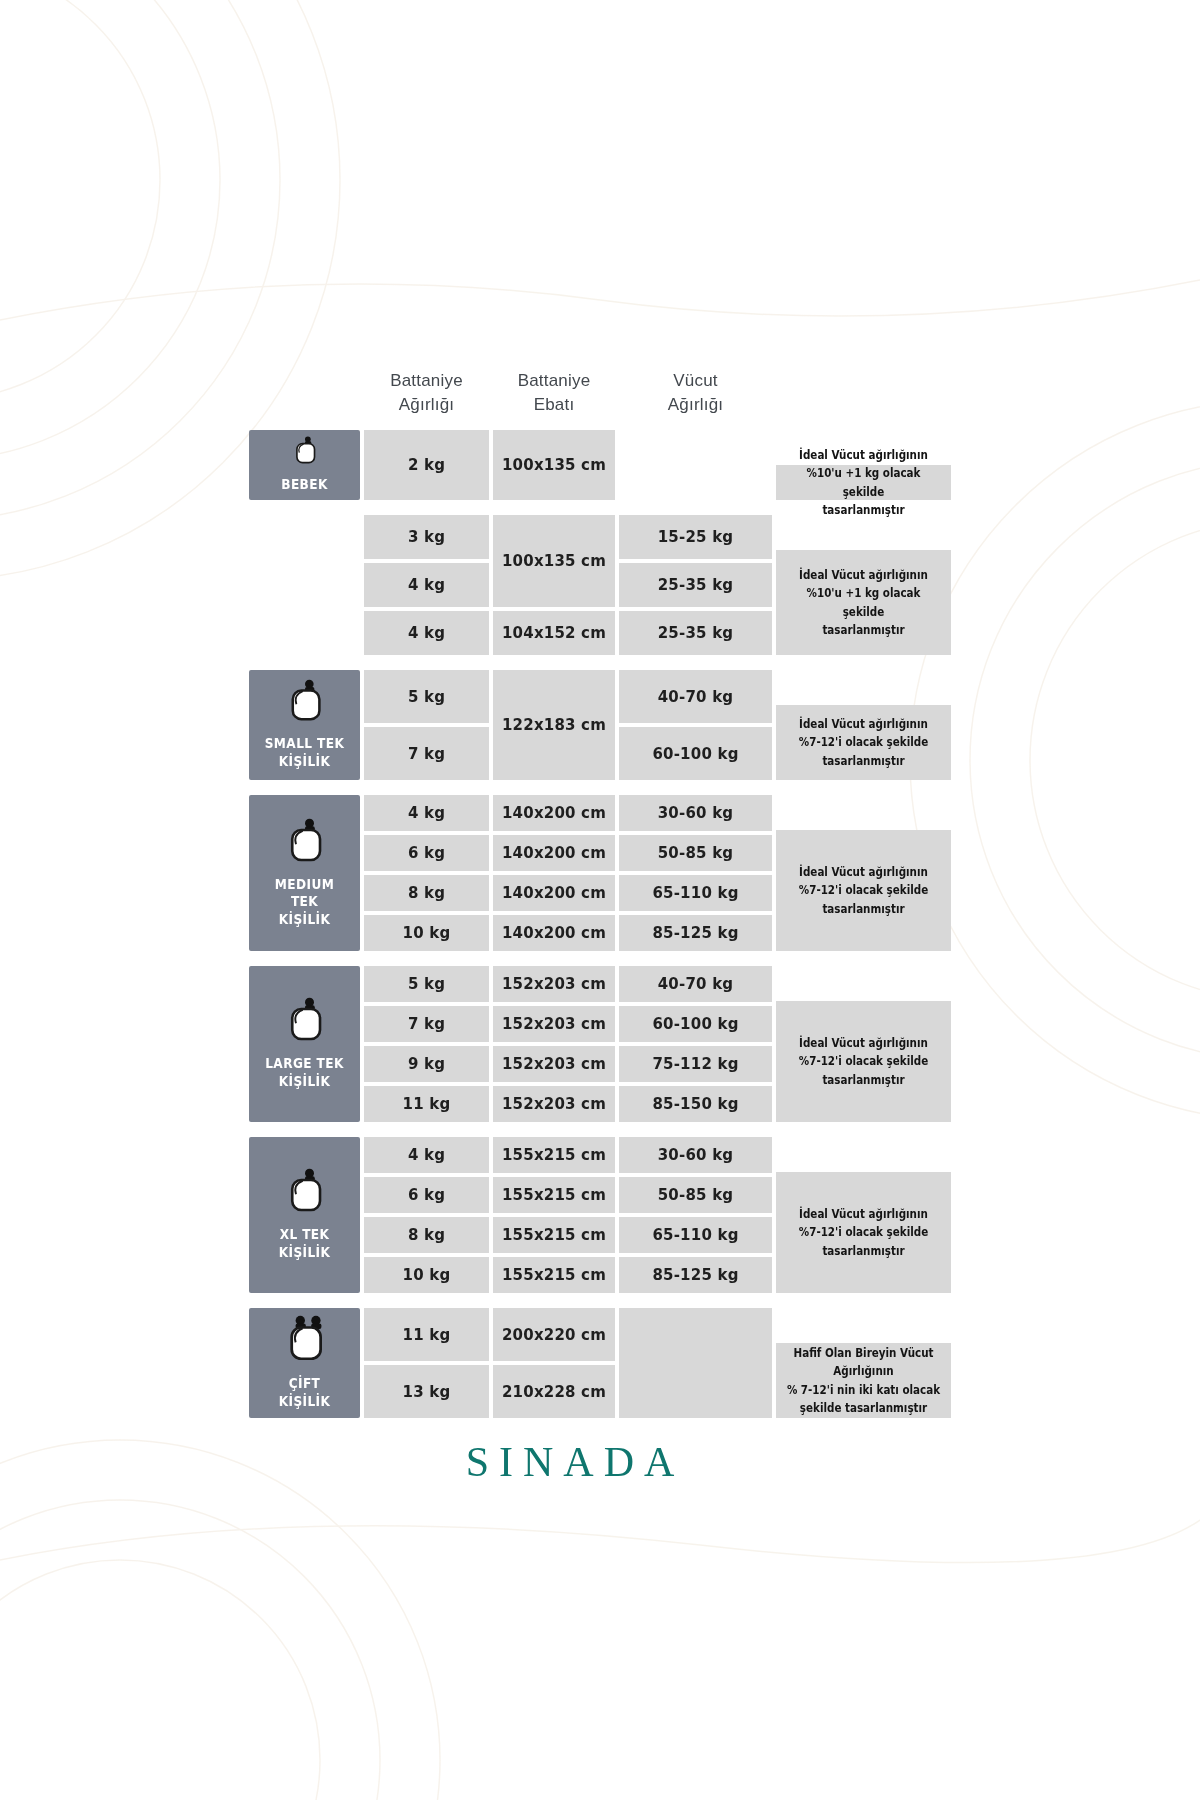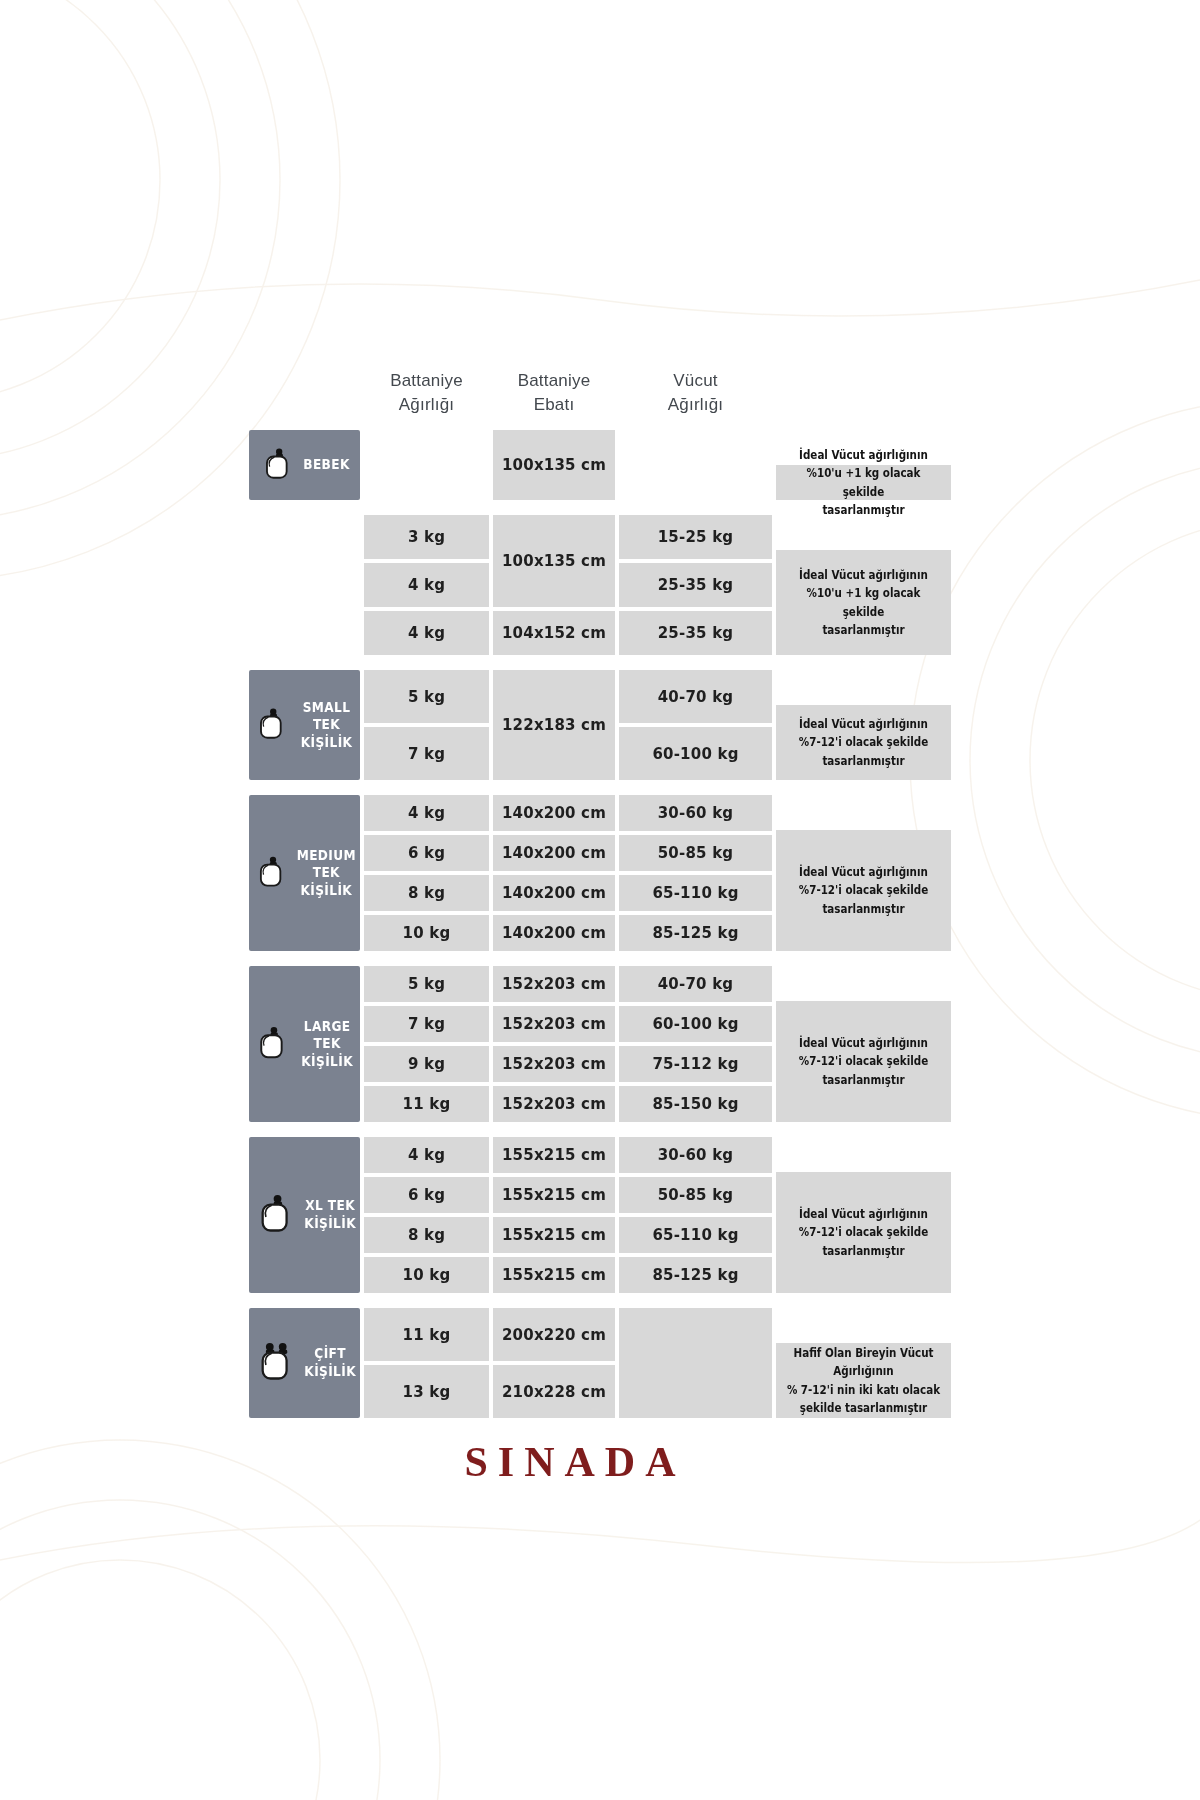--- a/index.html
+++ b/index.html
@@ -20,21 +20,21 @@
     text-align:center;font-size:17px;font-weight:500;color:#43484e;
     line-height:1.45;white-space:pre-line;height:54px;letter-spacing:.2px;
   }
   .sec{margin-bottom:15px;}
   .rows-1{grid-template-rows:70px;}
   .rows-2{grid-template-rows:repeat(2,53px);}
   .rows-3{grid-template-rows:repeat(3,44px);}
   .rows-4{grid-template-rows:repeat(4,36px);}
   .icon-cell{
     grid-column:1;grid-row:1/-1;background:#7b8290;border-radius:2px;
-    display:flex;align-items:center;justify-content:center;
+    display:flex;flex-direction:column;align-items:center;justify-content:center;
     gap:10px;padding:6px 4px;
   }
   .icon-cell .sec-label{
     color:#ffffff;font-weight:bold;font-size:13.5px;letter-spacing:.4px;
     text-align:center;line-height:1.3;white-space:pre-line;
     font-family:"DejaVu Sans", sans-serif; font-stretch:condensed;
   }
   .cell{
     background:#d8d8d8;display:flex;align-items:center;justify-content:center;
     font-family:"DejaVu Sans", sans-serif;font-size:15px;font-weight:600;
@@ -44,22 +44,22 @@
     grid-column:5;grid-row:1/-1;background:#d8d8d8;
     display:flex;align-items:center;justify-content:center;text-align:center;
     font-family:"DejaVu Sans", sans-serif;font-size:11.5px;font-weight:bold;
     color:#141414;line-height:1.6;padding:6px 8px;white-space:pre-line;
     font-stretch:condensed;
     margin-top:35px;
   }
   .empty-cell{background:#d8d8d8;}
   .brand{
     position:absolute;left:250px;top:1438px;width:650px;text-align:center;
-    font-family:"Liberation Serif", serif;font-size:42px;font-weight:700;
-    color:#7f1d1d;letter-spacing:10px;
+    font-family:"Liberation Serif", serif;font-size:42px;font-weight:400;
+    color:#0f766e;letter-spacing:10px;
   }
   .blanket-icon{display:block;}
 </style>
 </head>
 <body>
 
 <svg class="bg-decor" width="1200" height="1800" viewBox="0 0 1200 1800">
   <g fill="none" stroke="#f1e9dd" stroke-width="1.5" opacity="0.55">
     <circle cx="-60" cy="180" r="220"></circle>
       <circle cx="-60" cy="180" r="280"></circle>
@@ -90,20 +90,21 @@
   <div class="sec rows-1">
     <div class="icon-cell">
       <svg class="blanket-icon" width="34" height="34" viewBox="0 0 64 64">
         <circle cx="38" cy="7" r="6" fill="#111"></circle>
           <rect x="32" y="11" width="13" height="7" rx="2.5" fill="#111"></rect>
         <rect x="15" y="16" width="37" height="40" rx="12" fill="#fff" stroke="#1a1a1a" stroke-width="3.5"></rect>
         <path d="M29,17 Q16,22 20,35" fill="none" stroke="#1a1a1a" stroke-width="2.5"></path>
       </svg>
       <div class="sec-label">BEBEK</div>
     </div>
+    <div class="cell" style="grid-column:2">2 kg</div>
     <div class="cell" style="grid-column:3">100x135 cm</div>
     <div class="note-cell">İdeal Vücut ağırlığının
 %10'u +1 kg olacak şekilde
 tasarlanmıştır</div>
   </div>
 
   <div class="sec rows-3">
     <div class="cell" style="grid-column:2;grid-row:1">3 kg</div>
     <div class="cell" style="grid-column:2;grid-row:2">4 kg</div>
     <div class="cell" style="grid-column:2;grid-row:3">4 kg</div>

